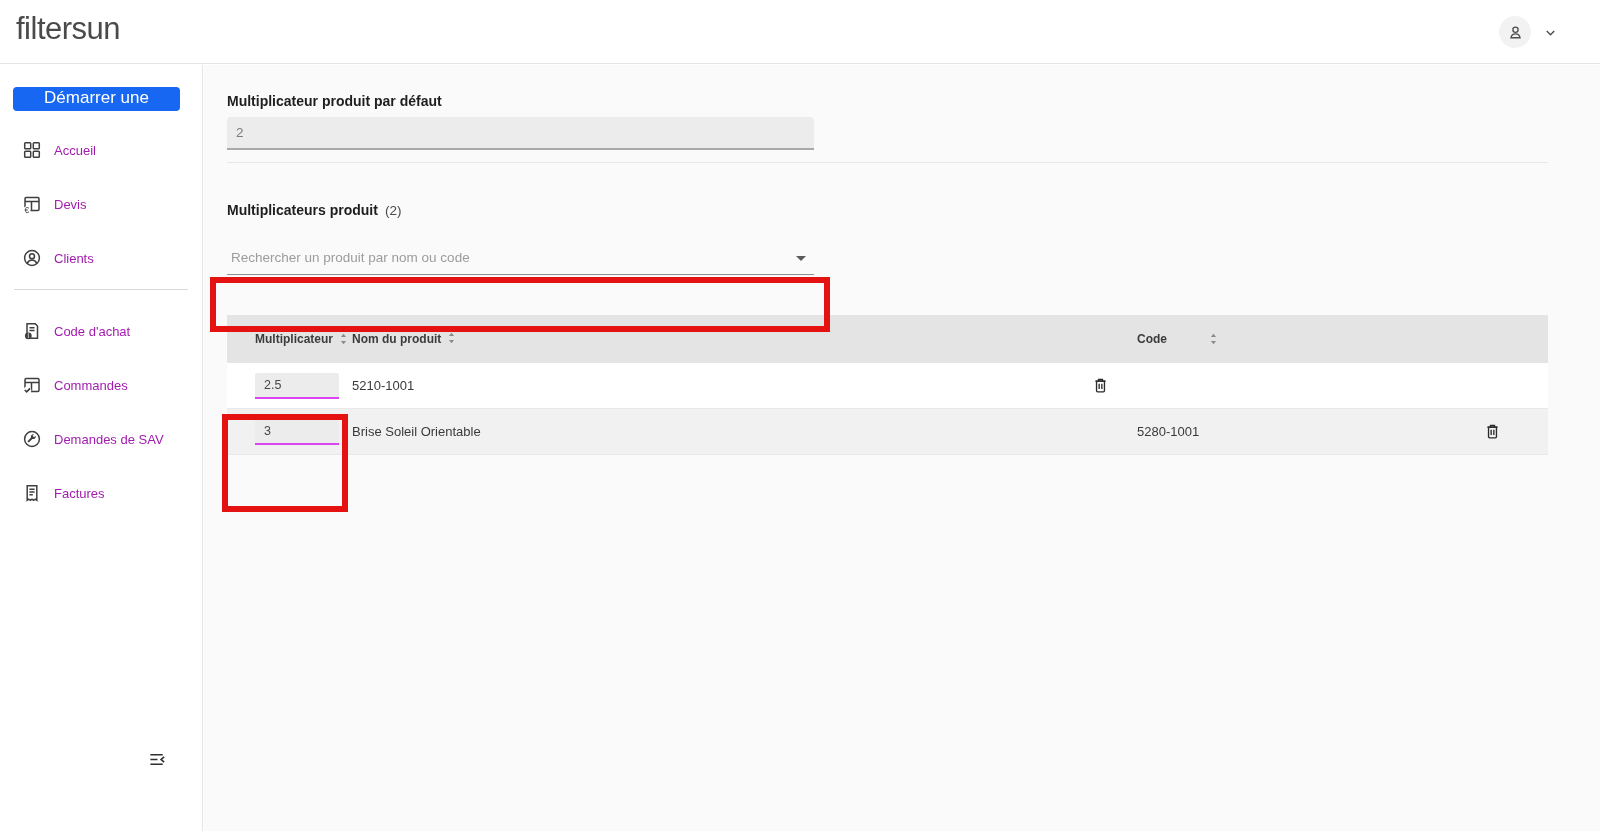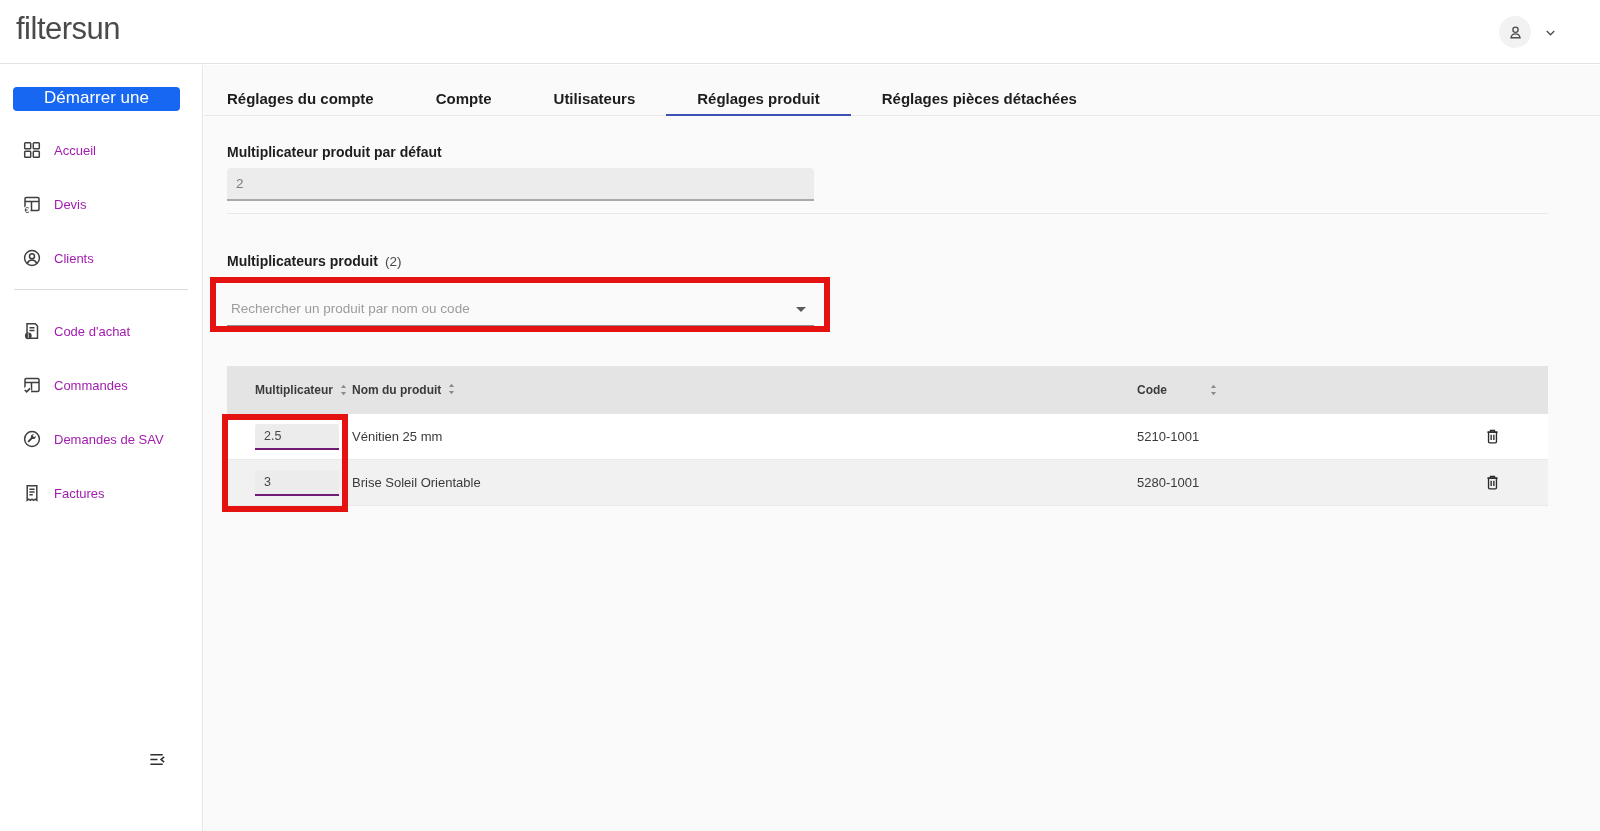--- a/index.html
+++ b/index.html
@@ -51,21 +51,21 @@
   .thead { display:flex; align-items:center; height:48px; background:#e4e4e4; font-size:12px; font-weight:bold; color:#3b3b3b; }
   .trow { display:flex; align-items:center; height:46px; font-size:13px; color:#3a3a3a; border-bottom:1px solid #e9e9e9; }
   .trow.row-even { background:#fff; }
   .trow.row-odd { background:#f1f1f1; }
   .col-mult { width:125px; padding-left:28px; display:flex; align-items:center; }
   .col-name { width:785px; display:flex; align-items:flex-start; }
   .col-code { width:300px; display:flex; align-items:center; }
   .col-actions { flex:1; display:flex; align-items:center; justify-content:center; }
   .sort-icon { margin-left:6px; cursor:pointer; display:inline-flex; }
   .sort-icon.far { margin-left:42px; }
-  .mini-input { margin-left:0; width:84px; height:26px; background:#ececec; border:none; border-bottom:2px solid #701a75; border-radius:2px 2px 0 0; font-size:12.5px; color:#474747; padding:0 9px; outline:none; font-family:"Liberation Sans",sans-serif; }
+  .mini-input { margin-left:0; width:84px; height:26px; background:#ececec; border:none; border-bottom:2px solid #d946ef; border-radius:2px 2px 0 0; font-size:12.5px; color:#474747; padding:0 9px; outline:none; font-family:"Liberation Sans",sans-serif; }
   .trash-btn { background:none; border:none; padding:2px; cursor:pointer; display:flex; }
 
   
   .red-box { position:absolute; border:6px solid #e51212; z-index:20; pointer-events:none; }
   .red-box-1 { left:210px; top:277px; width:620px; height:55px; }
   .red-box-2 { left:222px; top:414px; width:126px; height:98px; }
 </style>
 </head>
 <body>
 
@@ -178,29 +178,20 @@
         <svg width="19" height="19" viewBox="0 0 20 20" fill="none" stroke="#2f2f2f" stroke-width="1.7">
           <path d="M2.5 5h13M2.5 10h7.5M2.5 15h13"></path>
           <path d="M17 7.3L13.8 10l3.2 2.7"></path>
         </svg>
       </span>
     </button>
   </aside>
 
   <main class="main">
 
-    <div class="tabbar-line">
-      <div class="tabs">
-        <div class="tab">Réglages du compte</div>
-        <div class="tab">Compte</div>
-        <div class="tab">Utilisateurs</div>
-        <div class="tab active">Réglages produit</div>
-        <div class="tab">Réglages pièces détachées</div>
-      </div>
-    </div>
 
     <div class="section-label">Multiplicateur produit par défaut</div>
 
     <div class="filled-input">
       <input type="text" value="2" style="">
     </div>
 
     <hr class="content-divider">
 
     <div class="section-label mt-39">
@@ -241,23 +232,20 @@
               </svg>
           </span>
         </div>
         <div class="col-actions"></div>
       </div>
 
       <div class="trow row-even">
         <div class="col-mult">
           <input class="mini-input" type="text" value="2.5" style="">
         </div>
-        <div class="col-name">
-            <span>Vénitien 25 mm</span>
-          </div>
         <div class="col-code">
             <span>5210-1001</span>
           </div>
         <div class="col-actions">
           <button class="trash-btn">
             <span style="display:flex">
               <svg width="19" height="19" viewBox="0 0 24 24" fill="none" stroke="#2b2b2b" stroke-width="1.7">
                 <path d="M5.5 6.5h13"></path>
                   <path d="M9.5 6.2V4.4h5v1.8"></path>
                 <path d="M7 6.5h10v12.1a1.4 1.4 0 0 1-1.4 1.4H8.4A1.4 1.4 0 0 1 7 18.6z"></path>

